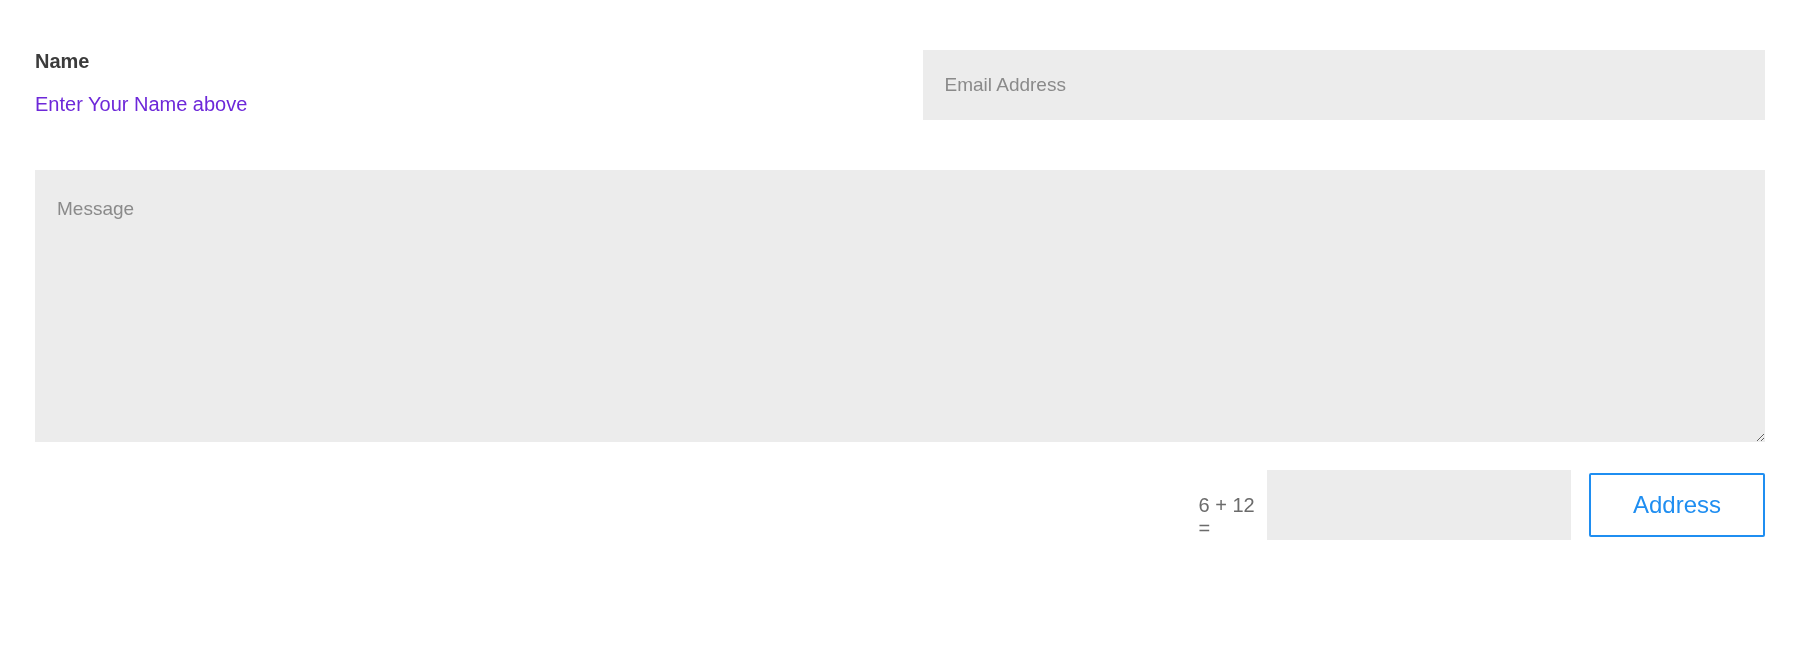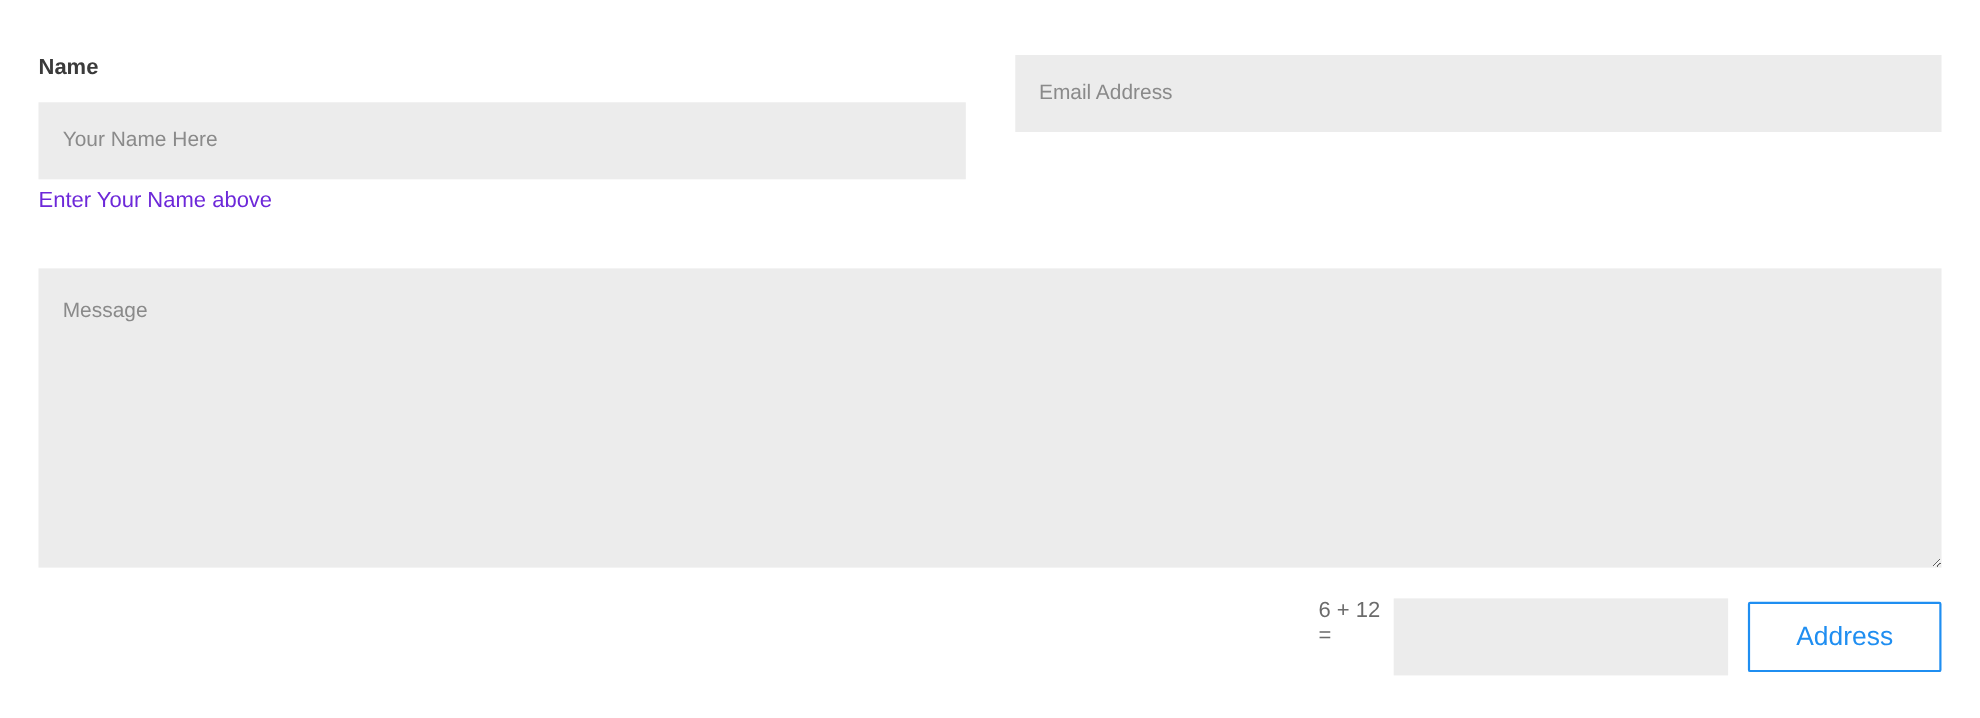--- a/index.html
+++ b/index.html
@@ -69,21 +69,21 @@
       display: block;
     }
     .bottom-row {
       display: flex;
       justify-content: flex-end;
       align-items: center;
       gap: 18px;
     }
     .captcha-group {
       display: flex;
-      align-items: flex-start;
+      align-items: flex-end;
       gap: 10px;
     }
     .captcha-text {
       font-size: 20px;
       color: #6b6b6b;
     }
     .captcha-input {
       width: 60px;
       height: 60px;
       background: #ececec;
@@ -105,21 +105,20 @@
   </style>
 </head>
 <body>
 
 <div class="form-container">
 
   <div class="row-top">
 
     <div class="col">
       <label class="field-label">Name</label>
-      <input type="text" placeholder="Your Name Here" style="">
       <div class="field-hint">Enter Your Name above</div>
     </div>
 
     <div class="col">
       <input type="email" placeholder="Email Address" style="">
     </div>
 
   </div>
 
   <div class="message-wrap">

